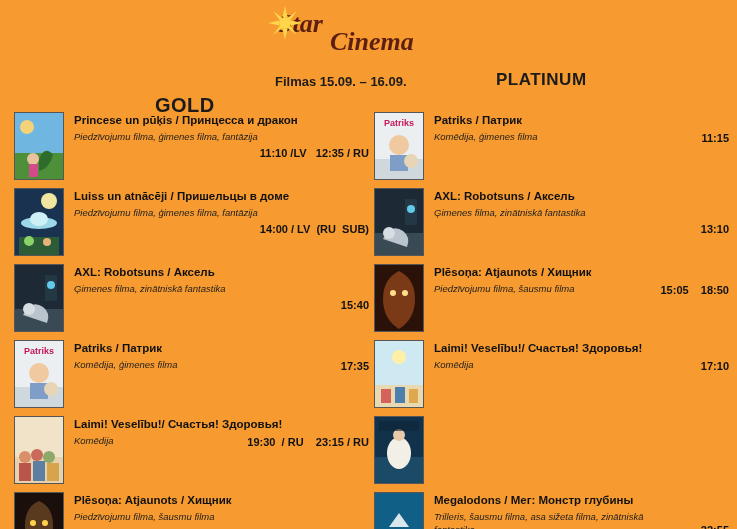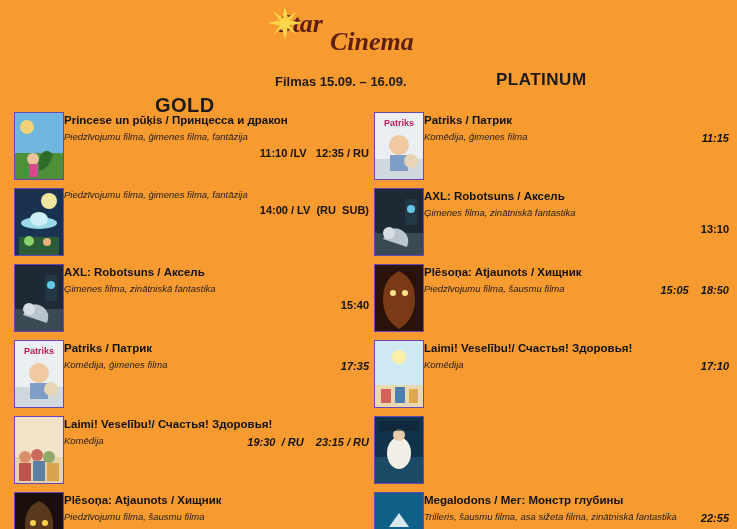--- a/index.html
+++ b/index.html
@@ -53,27 +53,28 @@
   .row {
     display: flex;
     align-items: flex-start;
     margin-bottom: 8px;
   }
   .poster {
     width: 50px;
     height: 68px;
     flex: 0 0 50px;
     border: 1px solid rgba(0,0,0,.25);
-    background: #8b5cf6;
+    background: #737373;
     overflow: hidden;
     position: relative;
   }
   .poster svg { display: block; }
   .info {
     flex: 1 1 auto;
+    padding-left: 10px;
     padding-top: 1px;
   }
   .title {
     font-size: 11.5px;
     font-weight: bold;
     color: #111;
     line-height: 1.25;
     margin-bottom: 4px;
   }
   .genre {
@@ -90,21 +91,21 @@
     margin-top: 3px;
     white-space: pre;
   }
   .genre-times {
     display: flex;
     justify-content: space-between;
     align-items: flex-end;
     gap: 24px;
   }
   .genre-times .genre { flex: 1 1 auto; }
-  .genre-times .times { margin-top: 0; flex: 0 0 auto; font-style: italic; }
+  .genre-times .times { margin-top: 0; flex: 0 0 auto; }
 </style>
 </head>
 <body>
 
 <div class="page">
 
   <div class="logo">
     <svg width="190" height="52" viewBox="0 0 190 52">
       <text x="10" y="26" font-family="Liberation Serif, serif" font-size="26" font-style="italic" font-weight="bold" fill="#5c1f12">Star</text>
       <text x="62" y="44" font-family="Liberation Serif, serif" font-size="26" font-style="italic" font-weight="bold" fill="#5c1f12">Cinema</text>
@@ -154,20 +155,21 @@
           <rect width="48" height="66" fill="#18324f"></rect>
           <circle cx="34" cy="12" r="8" fill="#f0e6a0"></circle>
           <ellipse cx="24" cy="34" rx="18" ry="6" fill="#9bd8e8"></ellipse>
           <ellipse cx="24" cy="30" rx="9" ry="7" fill="#cfeff7"></ellipse>
           <rect x="4" y="48" width="40" height="18" fill="#2b5c35"></rect>
           <circle cx="14" cy="52" r="5" fill="#8ad36a"></circle>
           <circle cx="32" cy="53" r="4" fill="#e9b27a"></circle>
         </svg>
       </div>
       <div class="info">
+        <div class="title">Luiss un atnācēji / Пришельцы в доме</div>
         <div class="genre">Piedzīvojumu filma, ģimenes filma, fantāzija</div>
         <div class="times">14:00 / LV  (RU  SUB)</div>
       </div>
     </div>
 
     <div class="row">
       <div class="poster">
         <svg width="48" height="66" viewBox="0 0 48 66">
           <rect width="48" height="66" fill="#1d2a36"></rect>
           <rect y="44" width="48" height="22" fill="#3a4a55"></rect>

